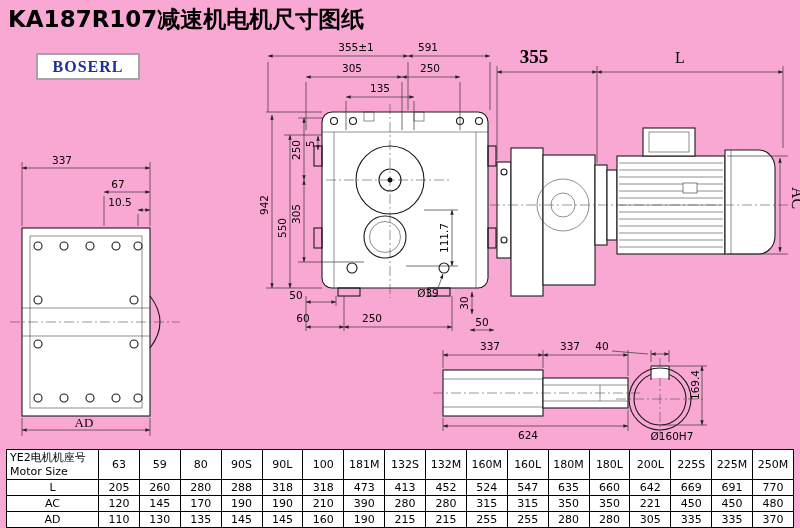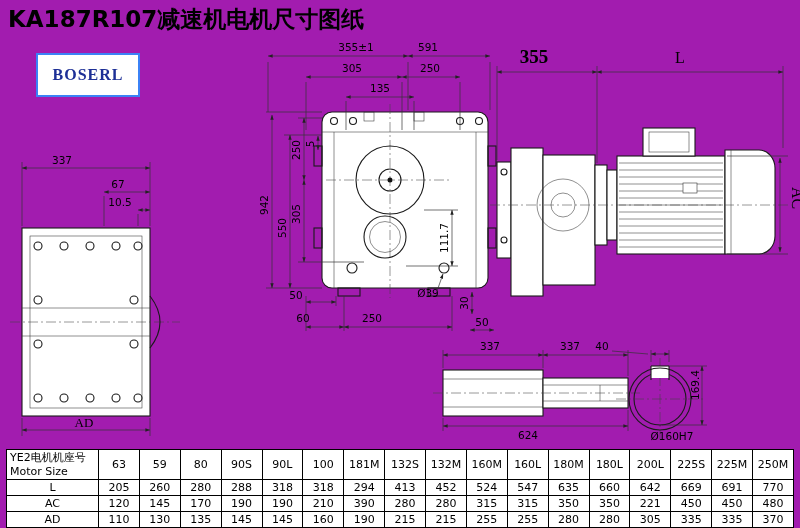--- a/index.html
+++ b/index.html
@@ -1,20 +1,20 @@
 <!DOCTYPE html>
 <html><head>
 <meta charset="utf-8">
 <style>
   * { margin:0; padding:0; box-sizing:border-box; }
   html,body { width:800px; height:528px; background:#fff;
               font-family:"DejaVu Sans","Liberation Sans",sans-serif; }
-  .page { position:relative; width:800px; height:528px; background:#a21caf; overflow:hidden; }
+  .page { position:relative; width:800px; height:528px; background:#f9a8d4; overflow:hidden; }
   .title { position:absolute; left:8px; top:4px; font-size:23px; font-weight:bold; color:#000; }
-  .logo { position:absolute; left:36px; top:53px; width:104px; height:44px; border:2px solid #3b82f6;
+  .logo { position:absolute; left:36px; top:53px; width:104px; height:27px; border:2px solid #a3a3a3;
           display:flex; align-items:center; justify-content:center; background:#fff; }
   .logo span { font-family:"Liberation Serif",serif; font-weight:bold; font-size:16px;
                letter-spacing:1px; color:#1d2f96; }
   svg.draw { position:absolute; left:0; top:0; }
 
   .ln  { fill:none; stroke:#1a1a1a; stroke-width:1.1; }
   .lnf { fill:#fff;  stroke:#1a1a1a; stroke-width:1.1; }
   .tn  { fill:none; stroke:#333; stroke-width:0.55; }
   .dm  { fill:none; stroke:#333; stroke-width:0.7; }
   .dl  { fill:none; stroke:#333; stroke-width:0.7; marker-start:url(#arr); marker-end:url(#arr); }
@@ -291,21 +291,21 @@
           <th>250M</th>
         </tr>
         <tr>
           <th>L</th>
           <td>205</td>
           <td>260</td>
           <td>280</td>
           <td>288</td>
           <td>318</td>
           <td>318</td>
-          <td>294</td>
+          <td>473</td>
           <td>413</td>
           <td>452</td>
           <td>524</td>
           <td>547</td>
           <td>635</td>
           <td>660</td>
           <td>642</td>
           <td>669</td>
           <td>691</td>
           <td>770</td>

